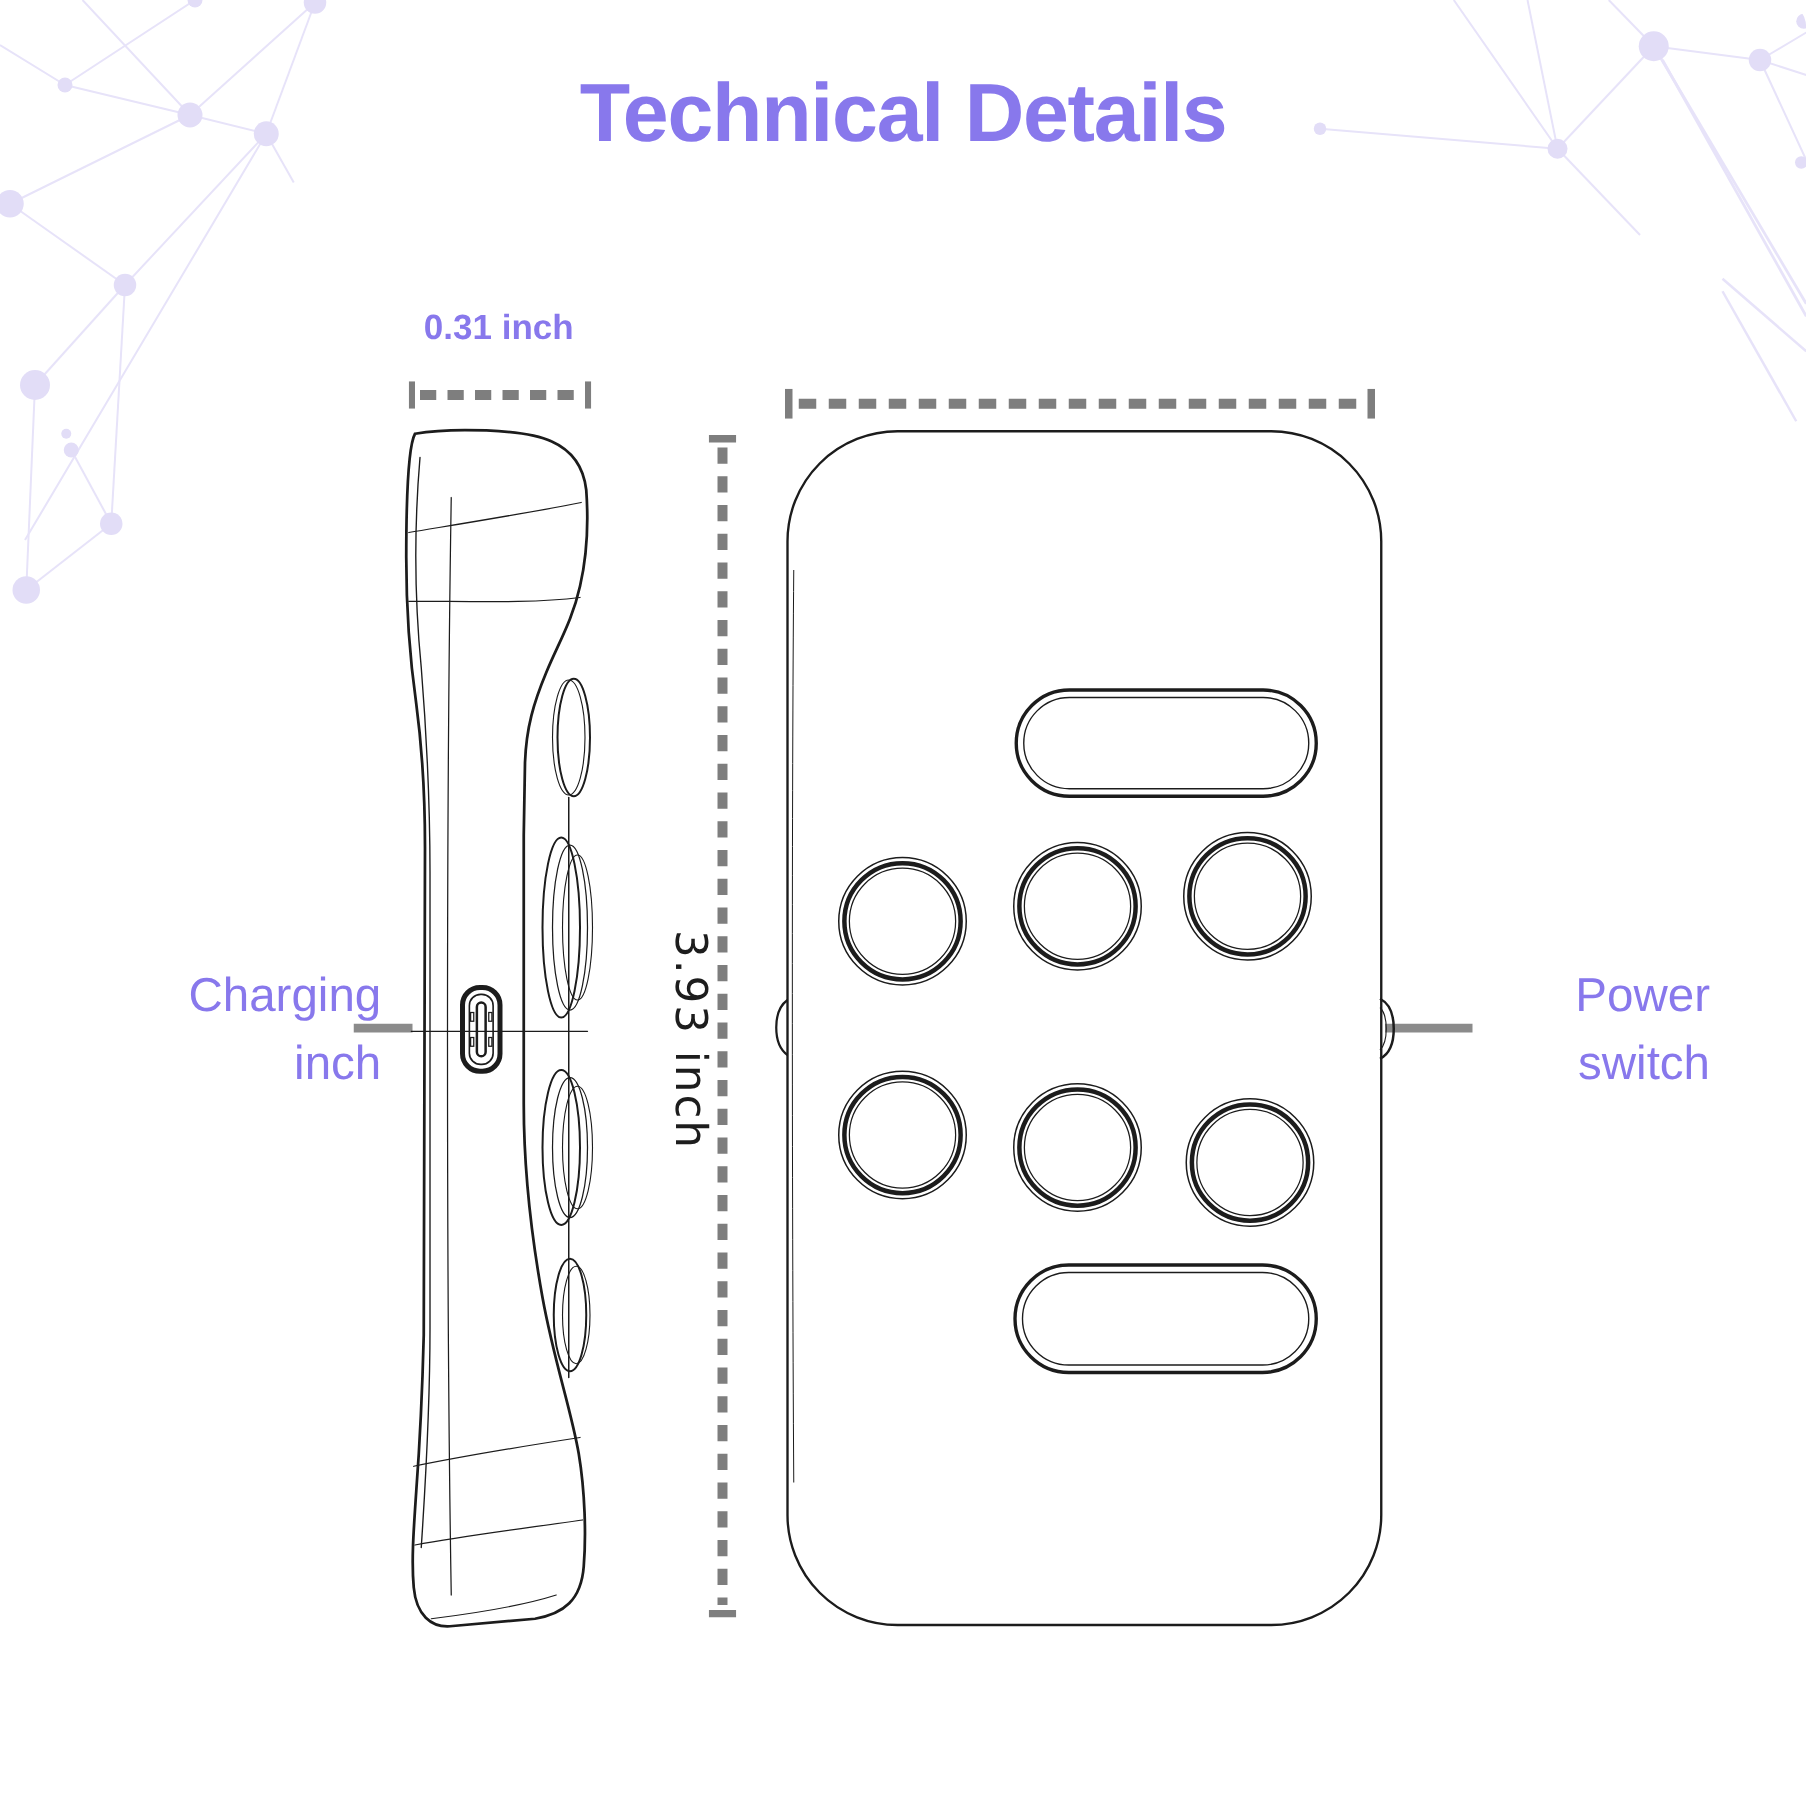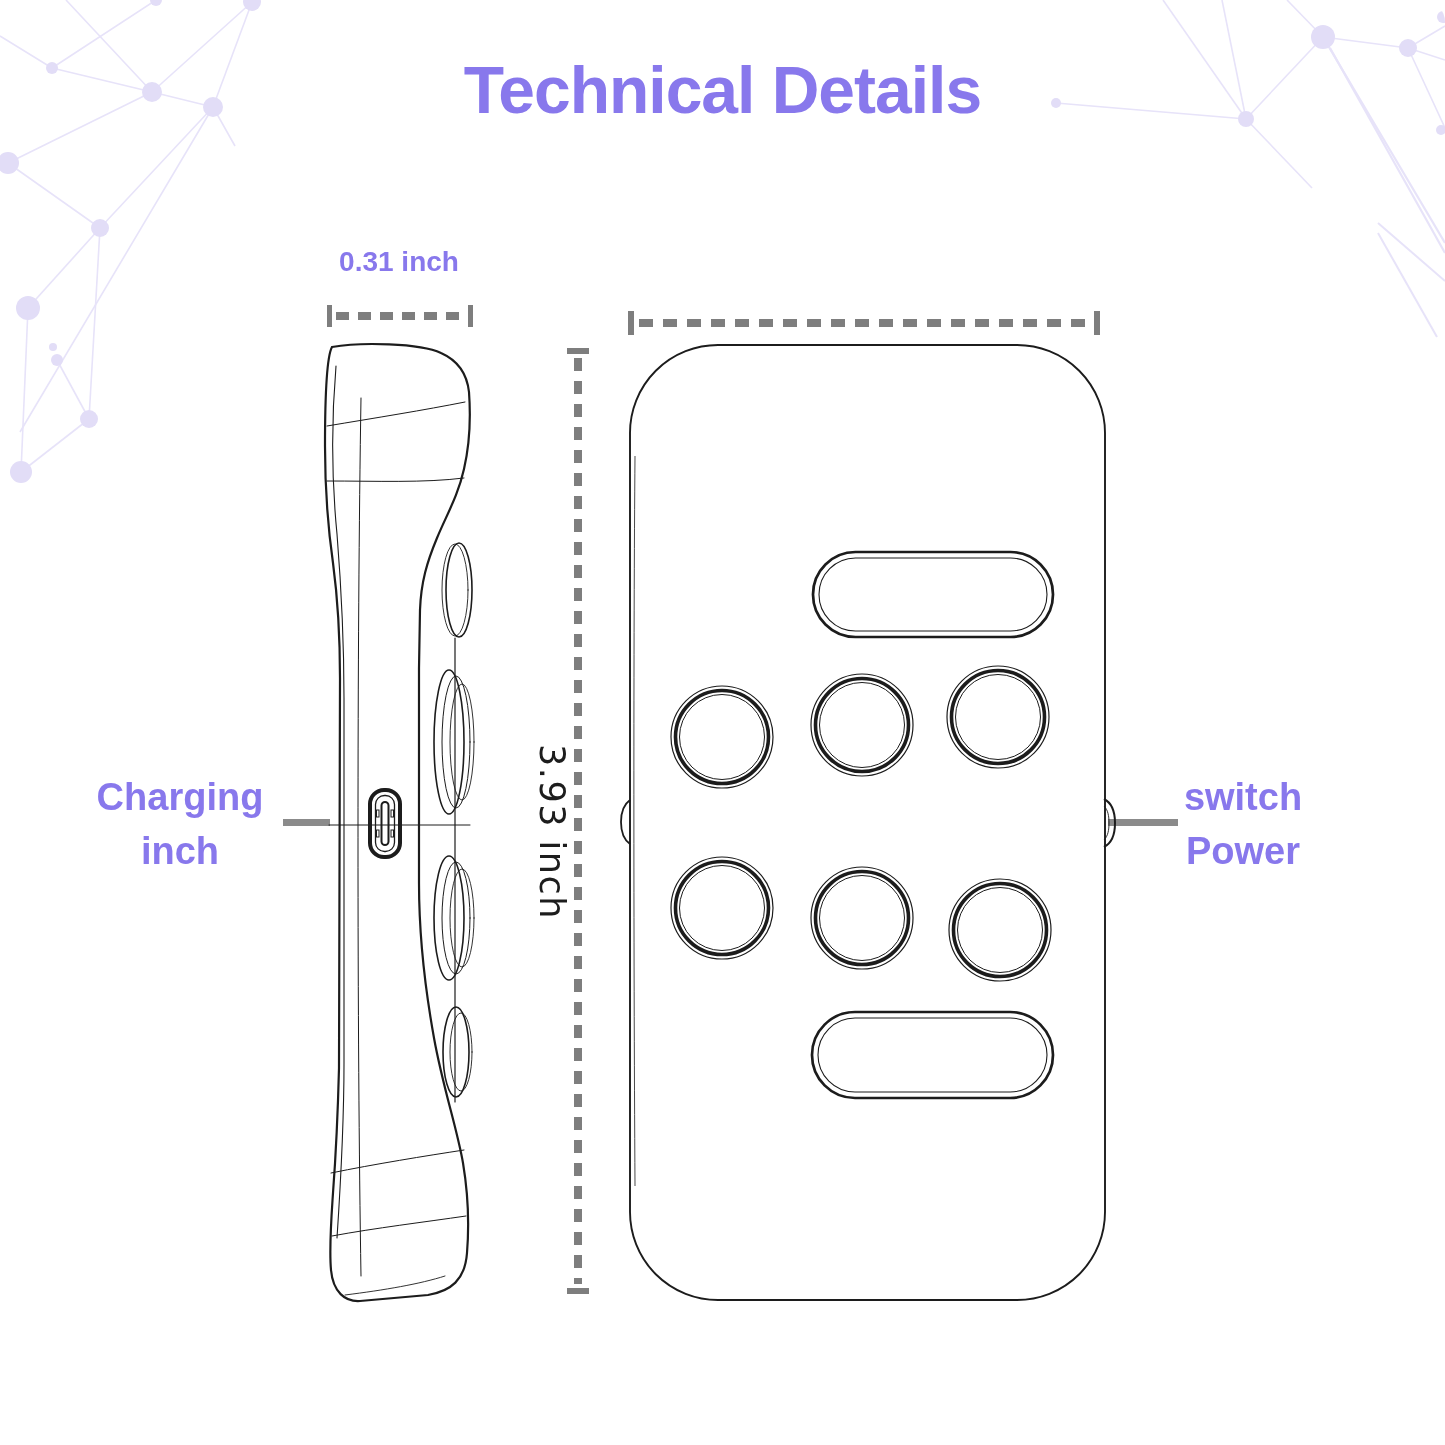--- a/index.html
+++ b/index.html
@@ -28,21 +28,21 @@
   }
   .dim-label.side-width{top:246px;left:279px;width:240px;}
   .dim-label.front-width{top:262px;left:746px;width:240px;}
   .height-label{
     position:absolute;left:432px;top:812px;width:240px;height:40px;
     transform:rotate(90deg);transform-origin:center;
     text-align:center;font-size:35px;font-weight:400;color:#1d1d1d;letter-spacing:1.5px;
     font-family:"DejaVu Sans","Liberation Sans",sans-serif;
   }
   .callout{
-    position:absolute;text-align:center;font-weight:700;font-size:38px;
+    position:absolute;text-align:right;font-weight:400;font-size:38px;
     color:var(--accent);line-height:54px;
   }
   .callout.charging{top:770px;left:55px;width:250px;}
   .callout.power{top:770px;left:1118px;width:250px;}
   .pointer{position:absolute;height:7px;background:var(--pointer-gray);}
   .pointer.charging{left:283px;top:819px;width:47px;}
   .pointer.power{left:1108px;top:819px;width:70px;}
   svg{display:block;}
 </style>
 </head>
@@ -135,22 +135,22 @@
   </svg>
   <div class="height-label">3.93 inch</div>
 
   <div class="callout charging">
     <div>Charging</div>
     <div>inch</div>
   </div>
   <div class="pointer charging"></div>
 
   <div class="callout power">
+    <div>Power</div>
     <div>switch</div>
-    <div>Power</div>
   </div>
   <div class="pointer power"></div>
 
   <svg class="layer" style="left:315px;top:338px;" width="170" height="975" viewBox="0 0 170 975">
     <g stroke="var(--line-art)" fill="none" stroke-linecap="round">
 
       <path stroke-width="2.2" d="M17,9 C45,4 105,5 126,15 C144,23 152,36 154,54 C156,82 155,105 149,131 C143,158 132,176 122,200 C112,224 106,244 105,272 L104,330 L104,545 C104,600 110,650 119,700 C128,750 142,790 148,825 C153,855 154,890 152,915 C150,942 136,953 113,957 L45,963 C30,964 18,954 16,932 C14,910 16,885 18,855 C21,815 23,770 24,730 L25,340 C25,290 22,255 18,225 C13,190 10,150 10,108 C10,70 11,20 17,9 Z"></path>
 
       <path stroke-width="1.1" d="M21,28 C17,75 16,135 22,196 C26,246 29,300 29,360 L29,725 C29,795 25,855 22,900"></path>
 

